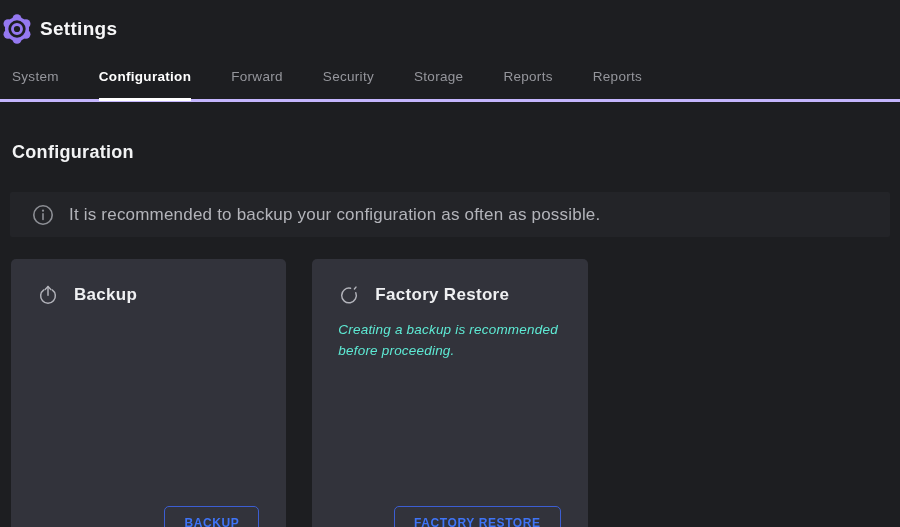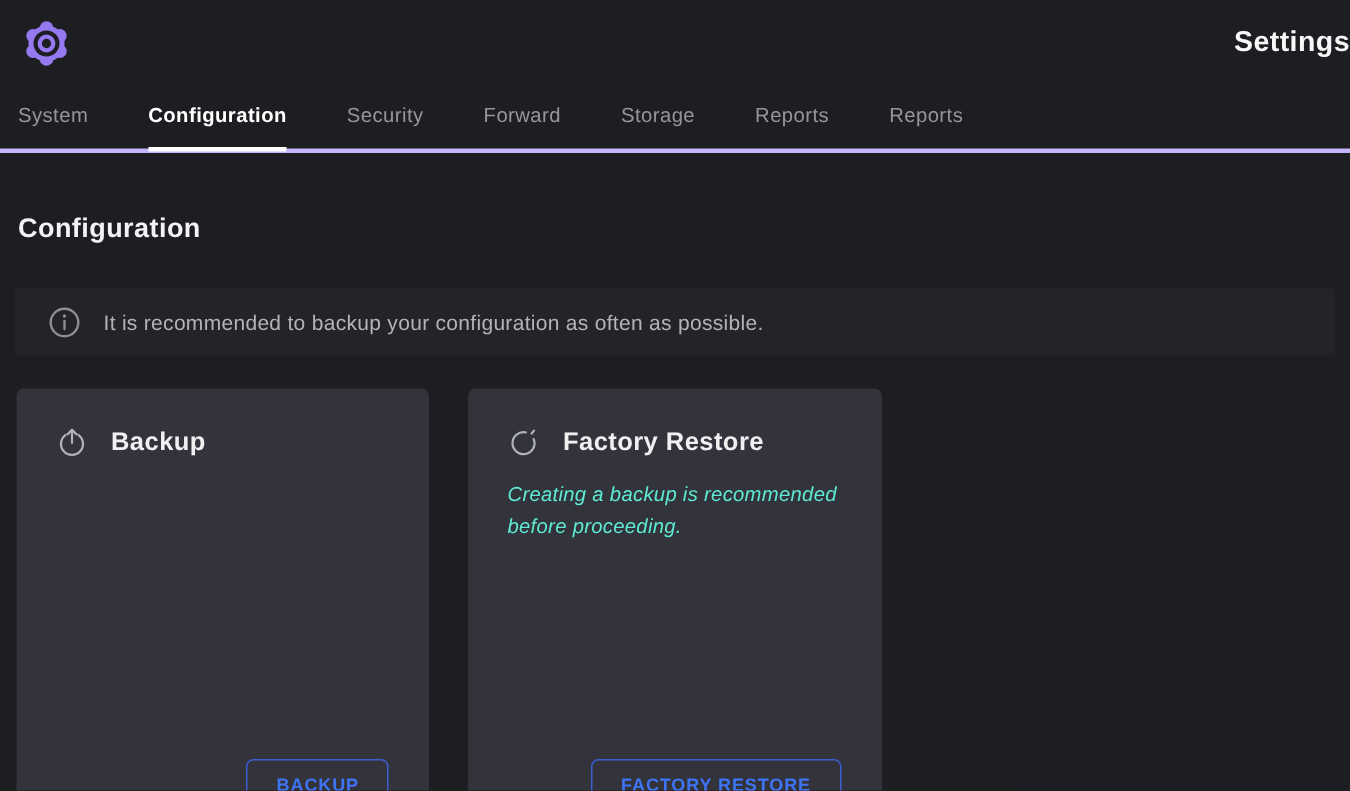--- a/index.html
+++ b/index.html
@@ -5,41 +5,41 @@
   * { box-sizing: border-box; }
   html, body { margin: 0; padding: 0; }
   body {
     width: 900px; height: 527px; overflow: hidden;
     background: #1d1e21;
     font-family: "Liberation Sans", sans-serif;
     -webkit-font-smoothing: antialiased;
   }
 
   
-  .app-header { display: flex; align-items: center; gap: 6px; padding: 9px 0 0 14px; height: 48px; justify-content: space-between; }
+  .app-header { display: flex; align-items: center; gap: 6px; padding: 9px 0 0 0; height: 48px; }
   .app-title { font-size: 19px; font-weight: 700; color: #f7f7f8; letter-spacing: .3px; }
 
   
   .tabs { display: flex; gap: 40px; margin-top: 15px; padding-left: 12px; border-bottom: 3px solid #c4b5fd; }
   .tab {
     font-size: 13.5px; color: #95969c; letter-spacing: .3px;
     padding: 6px 0 14px; border-bottom: 3px solid transparent; margin-bottom: -2px;
     cursor: pointer; white-space: nowrap;
   }
   .tab.active { color: #ffffff; font-weight: 700; border-bottom-color: #ffffff; }
 
   
   .page-title { margin: 40px 0 0 12px; font-size: 18px; font-weight: 700; color: #f2f3f4; letter-spacing: .3px; }
 
   
   .banner {
     margin: 29px 10px 0; height: 45px; background: #232428; border-radius: 2px;
     display: flex; align-items: center; gap: 14px; padding: 0 16px 0 21px;
   }
-  .banner-text { font-size: 14px; color: #b3b4ba; letter-spacing: .2px; }
+  .banner-text { font-size: 17px; color: #b3b4ba; letter-spacing: .2px; }
 
   
   .cards { margin: 22px 11px 0; display: grid; grid-template-columns: repeat(3, 1fr); gap: 26px; }
   .card { position: relative; background: #32333b; border-radius: 5px; height: 307px; padding: 25px 26px; }
   .card-head { display: flex; align-items: center; gap: 15px; }
   .card-icon { display: flex; align-items: center; }
   .card-title { margin: 0; font-size: 17px; font-weight: 700; color: #eff0f2; letter-spacing: .3px; }
   .card-body { margin: 21px 0 0; font-size: 13.5px; line-height: 21px; color: #c3c4ca; letter-spacing: .2px; }
   .card-note { margin: 13px 0 0; font-size: 13.5px; line-height: 21px; color: #5eead4; font-style: italic; letter-spacing: .2px; }
   .card-btn {
@@ -67,22 +67,22 @@
       <circle cx="12" cy="12" r="6.1" fill="#1d1e21"></circle>
       <circle cx="12" cy="12" r="3.2" fill="none" stroke="#9579f1" stroke-width="2"></circle>
     </svg>
   </span>
   <h1 class="app-title">Settings</h1>
 </header>
 
 <nav class="tabs">
   <div class="tab">System</div>
   <div class="tab active">Configuration</div>
+  <div class="tab">Forward</div>
   <div class="tab">Security</div>
-  <div class="tab">Forward</div>
   <div class="tab">Storage</div>
   <div class="tab">Reports</div>
   <div class="tab">Reports</div>
 </nav>
 
 <h2 class="page-title">Configuration</h2>
 
 <div class="banner">
   <span style="display:flex;">
     <svg width="24" height="24" viewBox="0 0 24 24" fill="none" stroke="#8d8f95" stroke-width="1.6" stroke-linecap="round">

